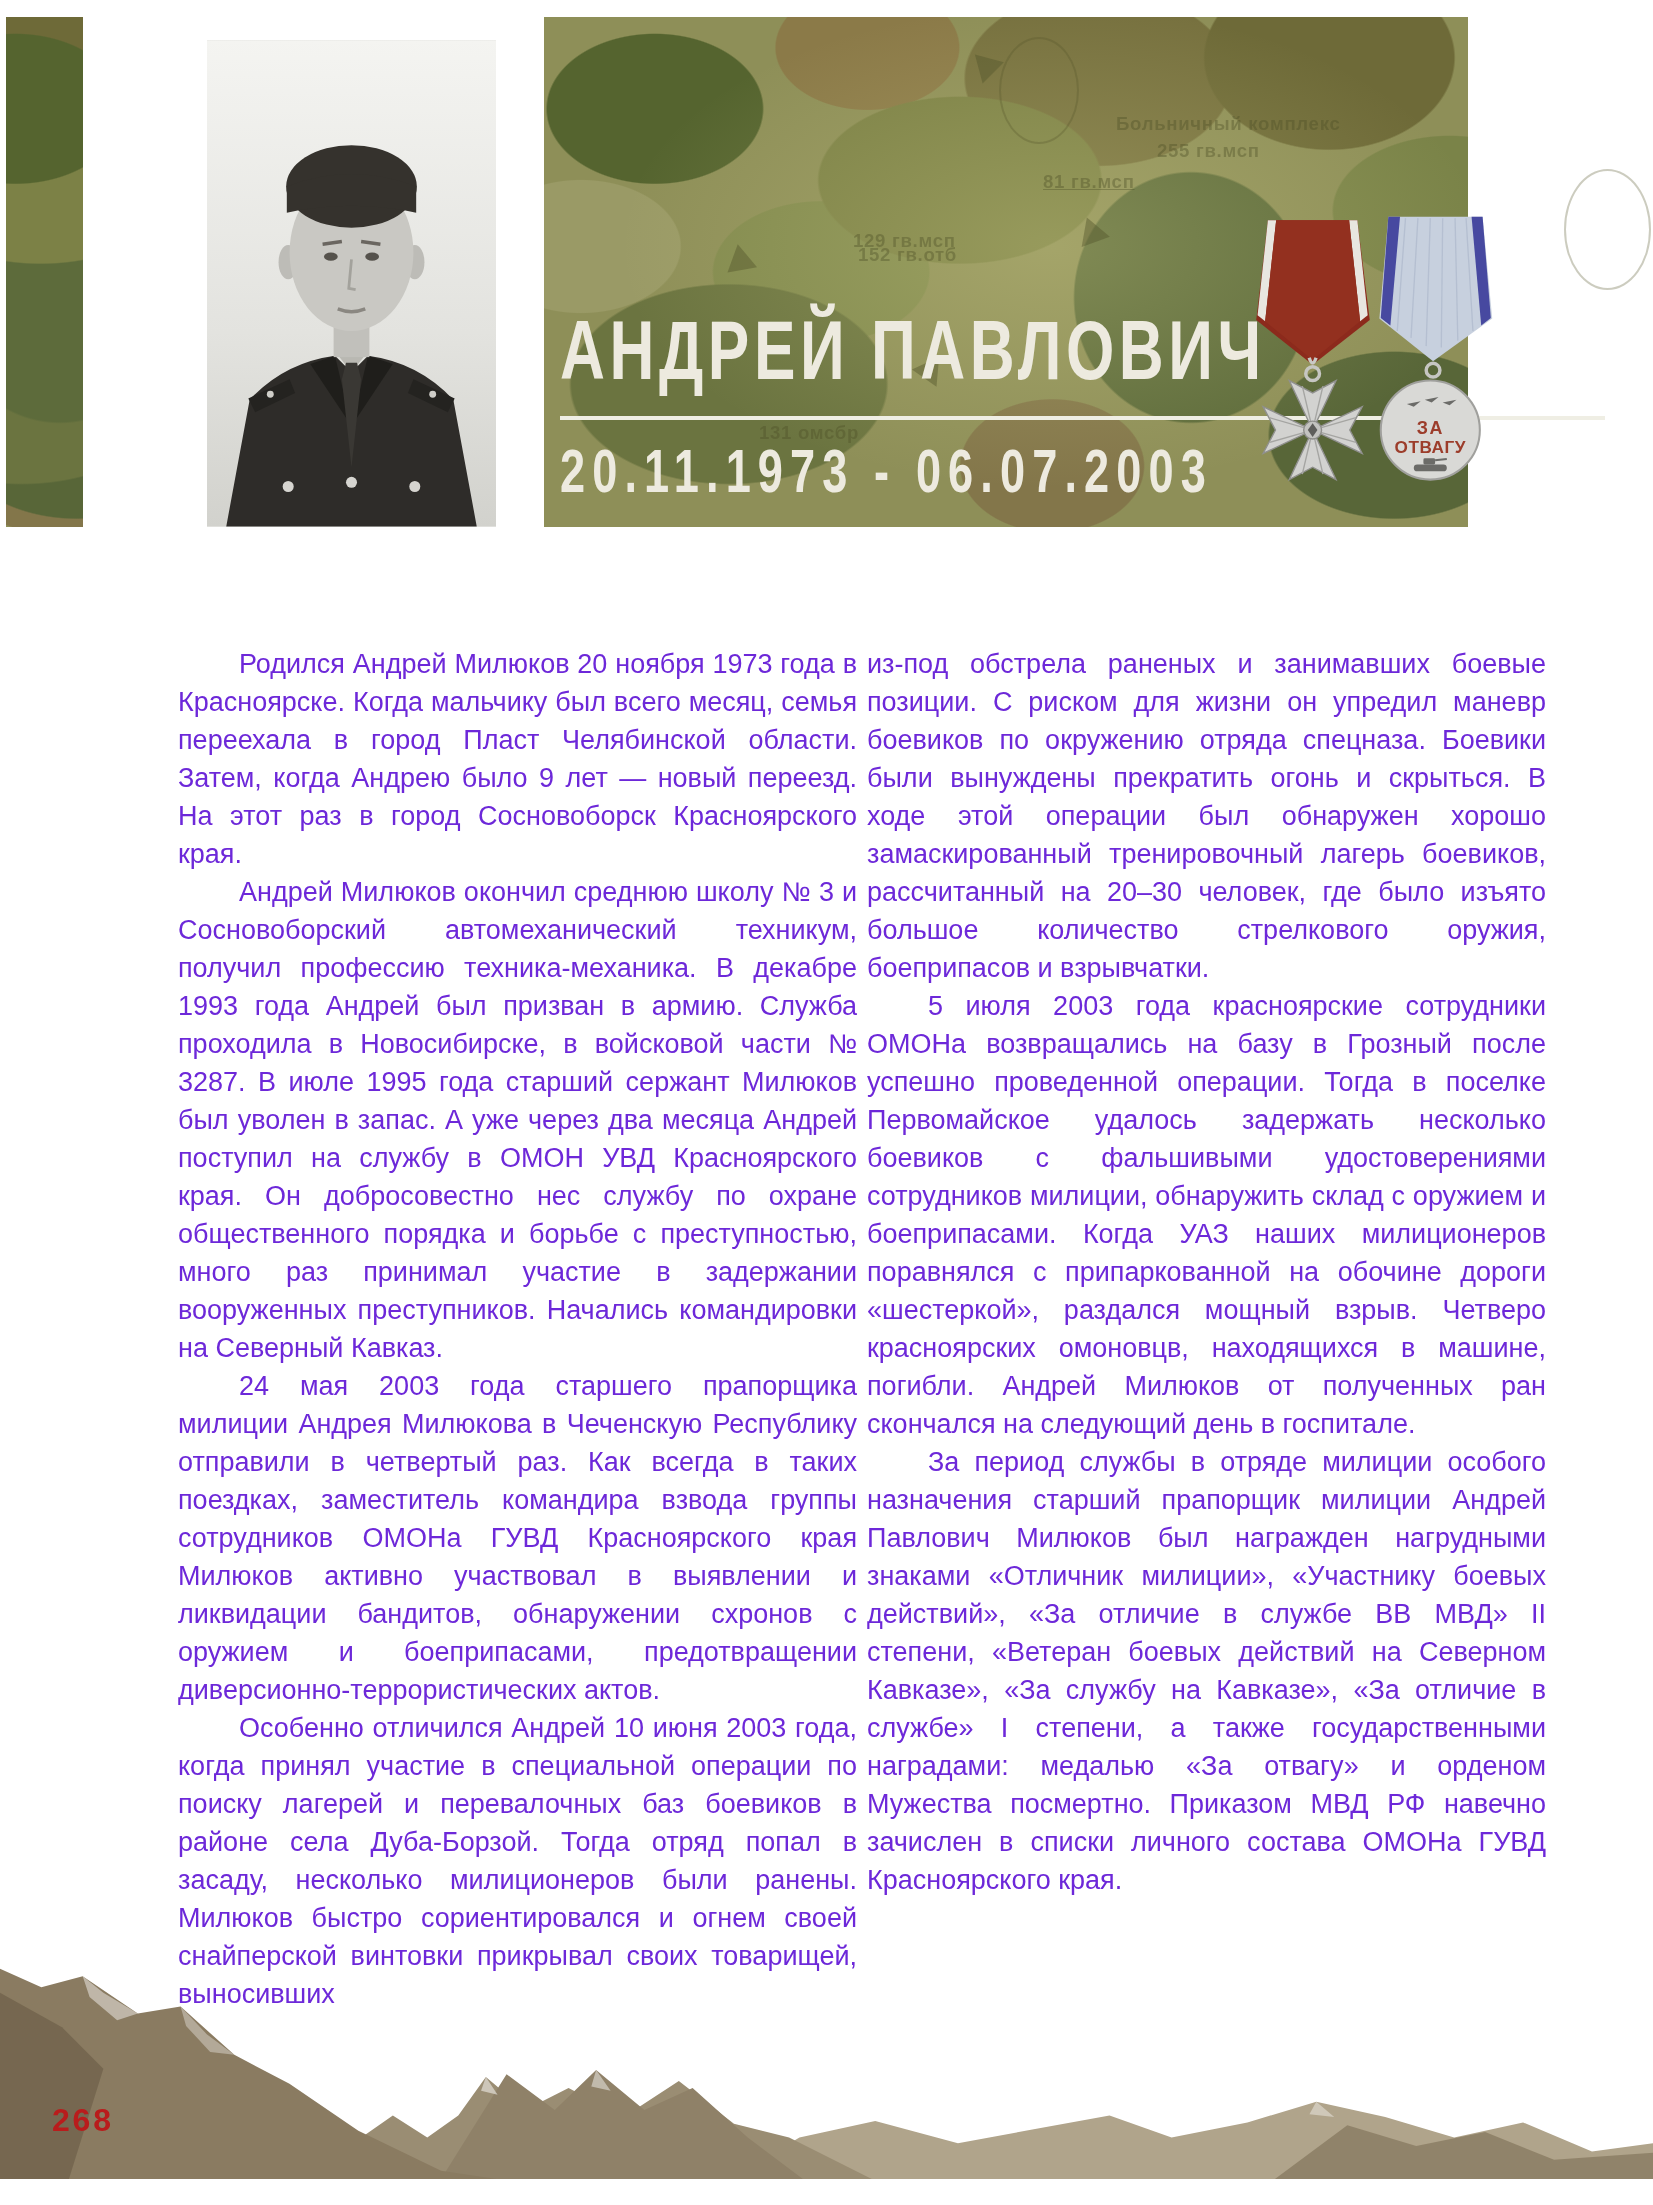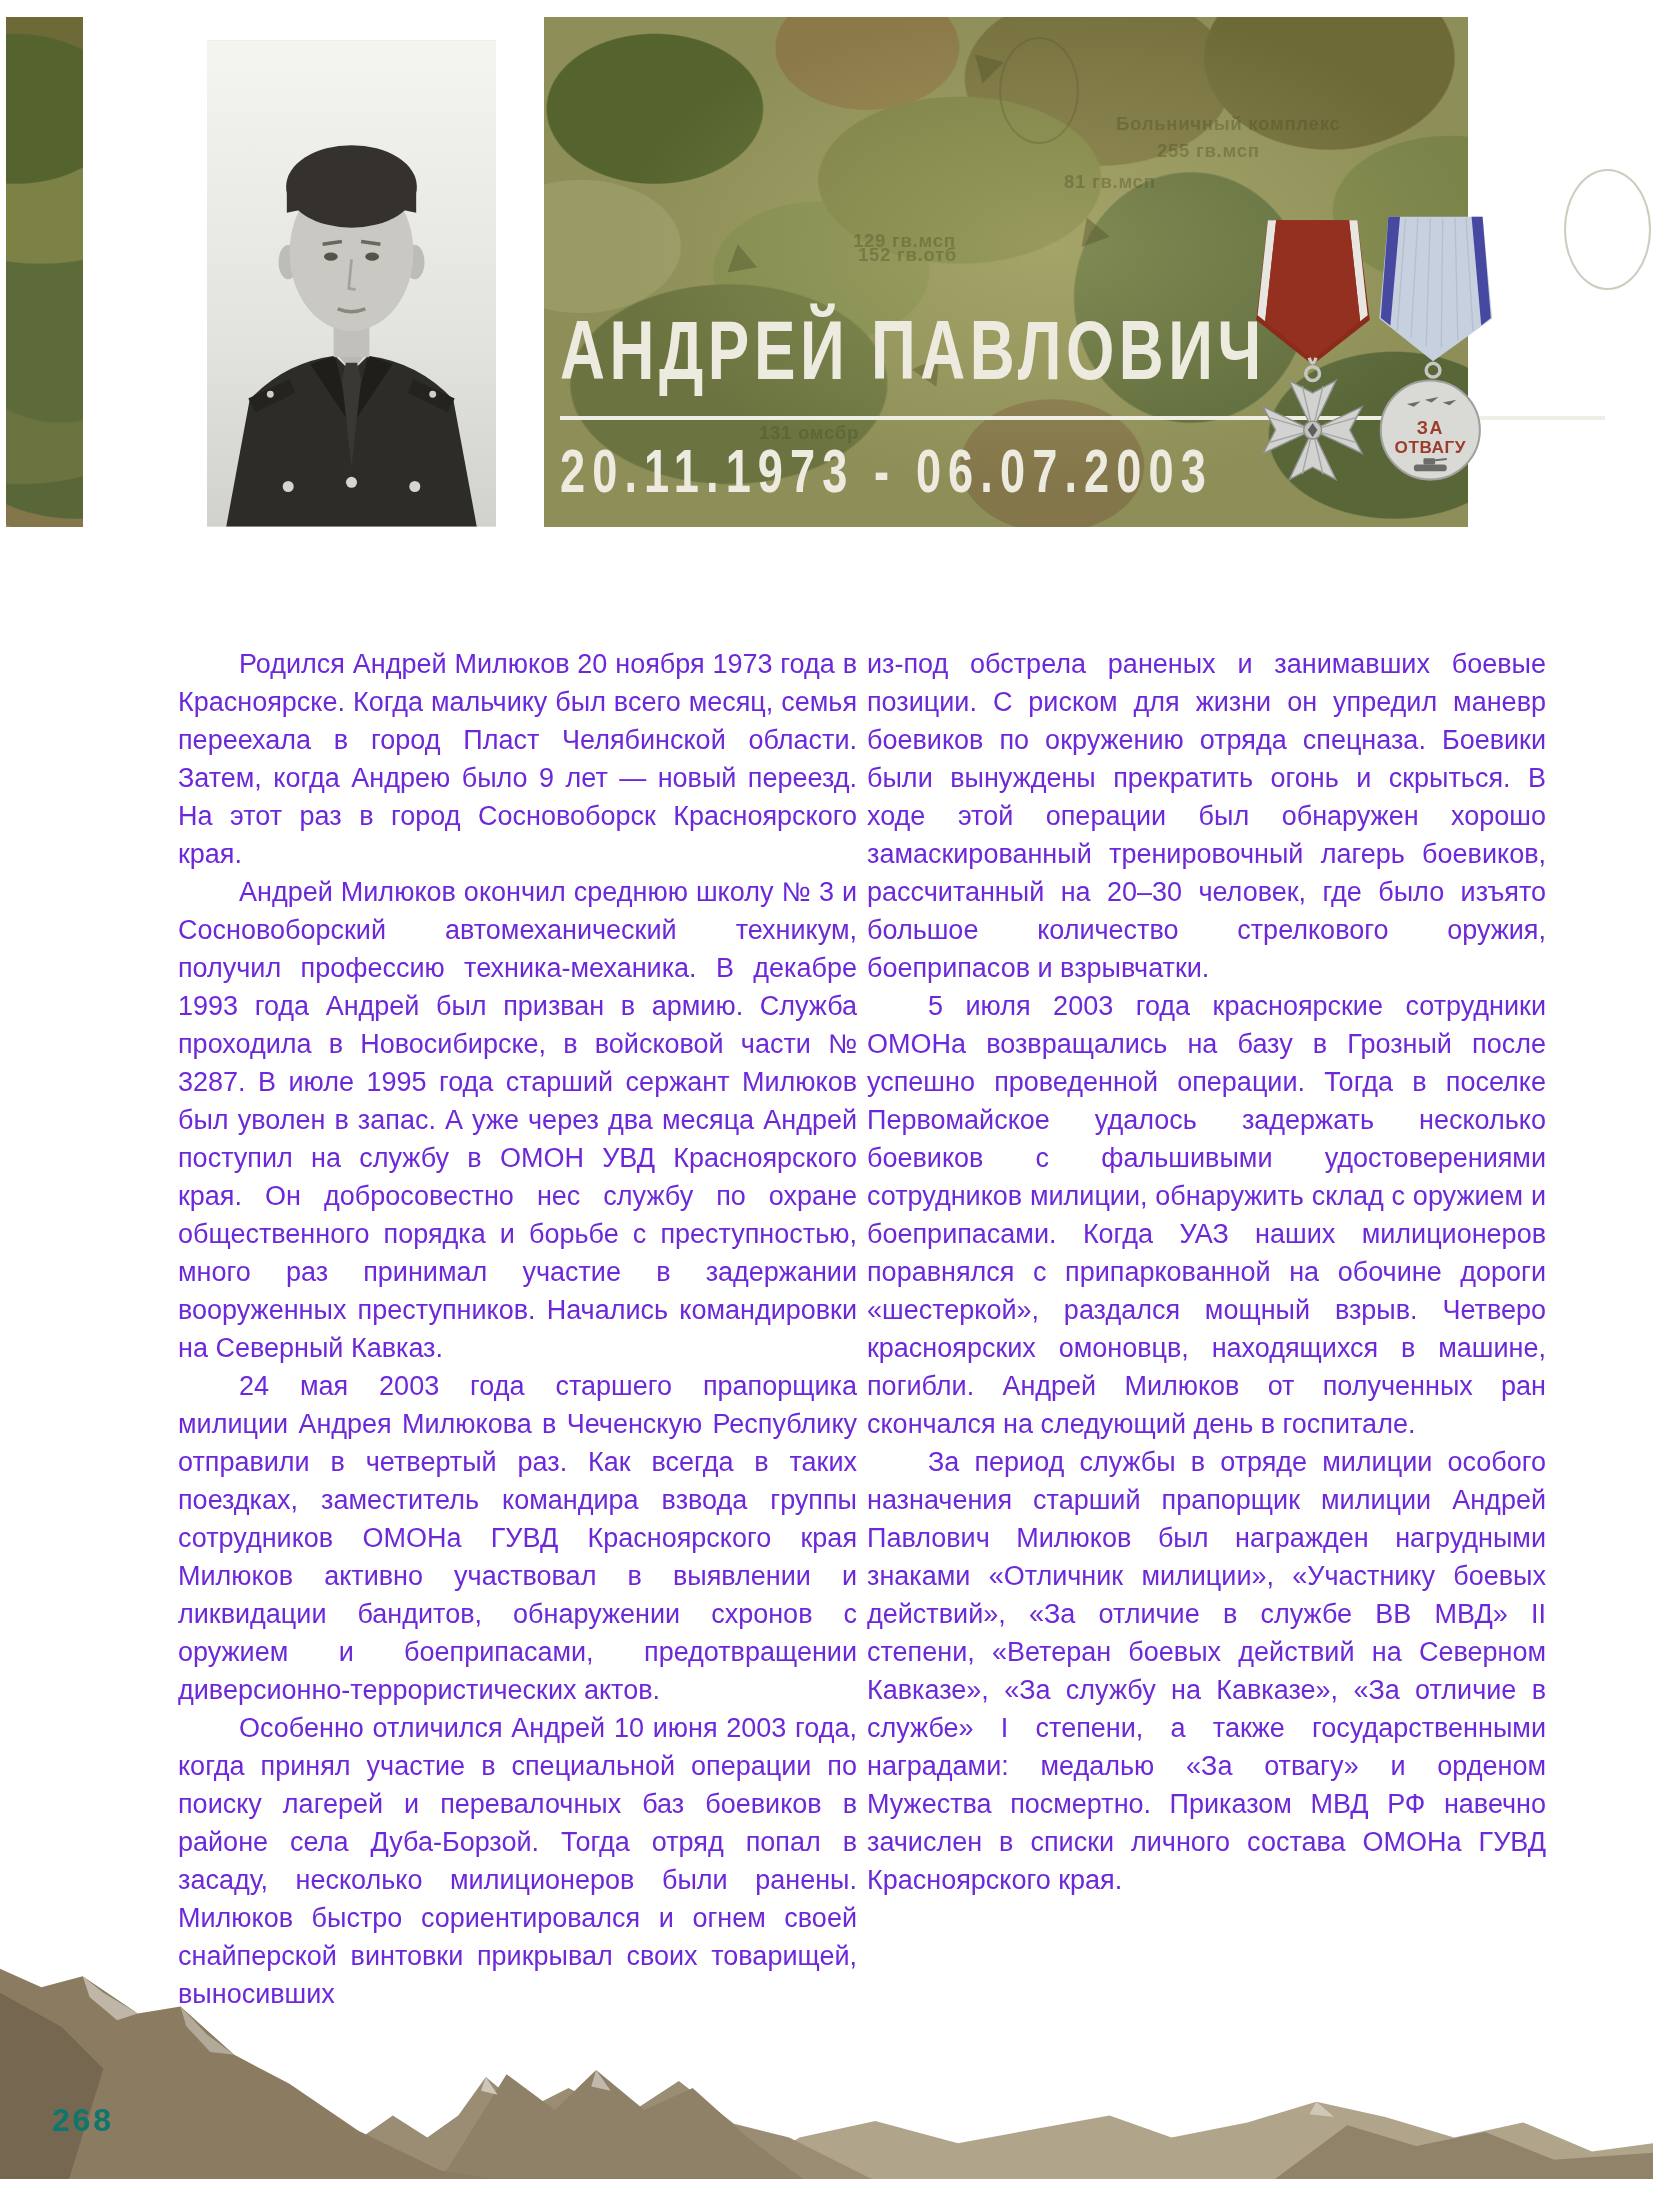--- a/index.html
+++ b/index.html
@@ -54,21 +54,21 @@
   .col{position:absolute;top:645px;width:679px;text-align:justify;
        font-size:27px;line-height:38px;color:#6d28d9;}
   .col-1{left:178px;}
   .col-2{left:867px;}
   .col p{margin:0;text-indent:61px;}
   .col p.noindent{text-indent:0;}
 
   
   .mountains{position:absolute;left:0;top:1910px;width:1654px;height:269px;}
   .page-number{position:absolute;left:52px;top:2102px;z-index:3;
-    font-size:32px;font-weight:bold;letter-spacing:2.8px;color:#0f766e;}
+    font-size:32px;font-weight:bold;letter-spacing:2.8px;color:#b91c1c;}
 </style>
 </head>
 <body>
 
 <div class="page">
 
   <div class="camo camo-strip"></div>
 
   <div class="photo">
     <svg viewBox="0 0 420 706" width="289" height="487">
@@ -111,21 +111,21 @@
       <path d="M210,318 L206,360 L216,362" stroke="#a3a29c" stroke-width="4" fill="none"></path>
       <path d="M190,390 Q210,398 230,390" stroke="#8a8781" stroke-width="5" fill="none"></path>
     </svg>
   </div>
 
   <div class="camo camo-panel">
     <div class="panel-wash"></div>
 
     <div class="map-label" style="left:572px;top:96px;">Больничный комплекс</div>
     <div class="map-label" style="left:613px;top:123px;">255 гв.мсп</div>
-    <div class="map-label" style="left:520px;top:154px;">81 гв.мсп</div>
+    <div class="map-label" style="left:499px;top:154px;text-decoration:underline;">81 гв.мсп</div>
     <div class="map-label" style="left:309px;top:213px;">129 гв.мсп</div>
     <div class="map-label" style="left:314px;top:227px;">152 гв.отб</div>
     <div class="map-label" style="left:215px;top:405px;">131 омсбр</div>
     <div class="map-arrow" style="left:427px;top:41px;transform:rotate(15deg);"></div>
     <div class="map-arrow" style="left:531px;top:207px;transform:rotate(40deg);"></div>
     <div class="map-arrow" style="left:181px;top:227px;transform:rotate(170deg);"></div>
     <div class="map-arrow" style="left:372px;top:345px;transform:rotate(-25deg);"></div>
     <div class="map-ellipse" style="left:455px;top:20.7px;width:76px;height:103px;"></div>
     <div class="map-ellipse" style="left:1020px;top:152px;width:83px;height:117px;"></div>
   </div>

